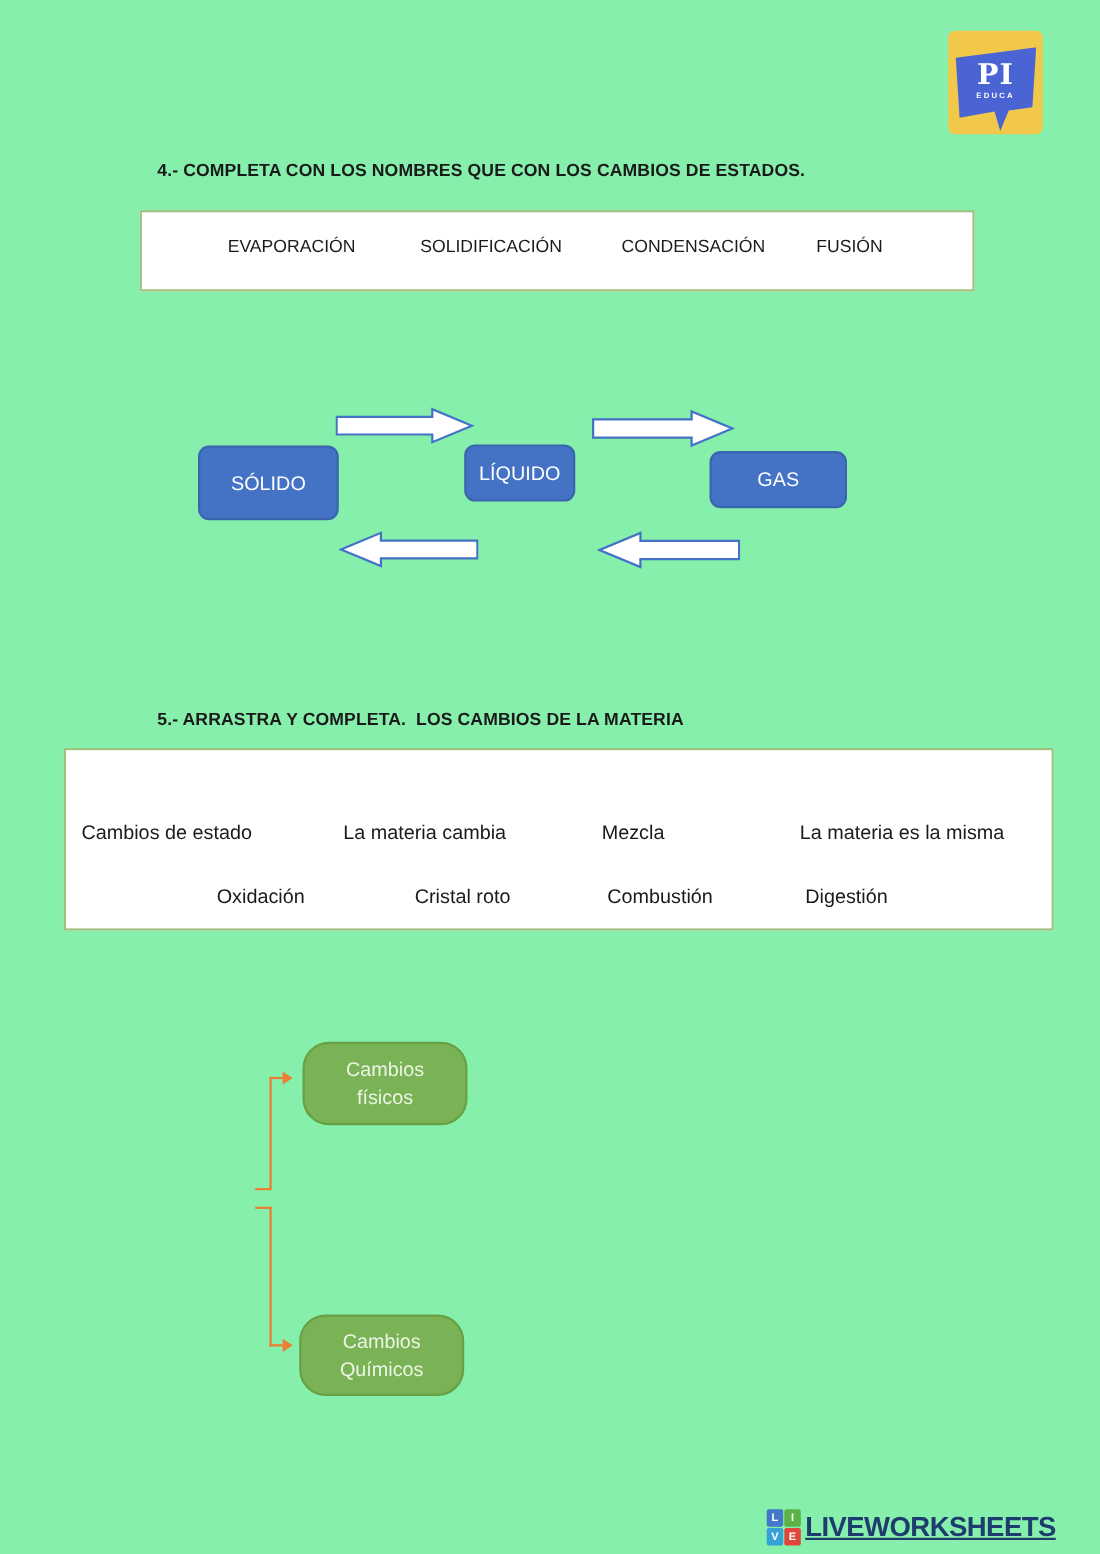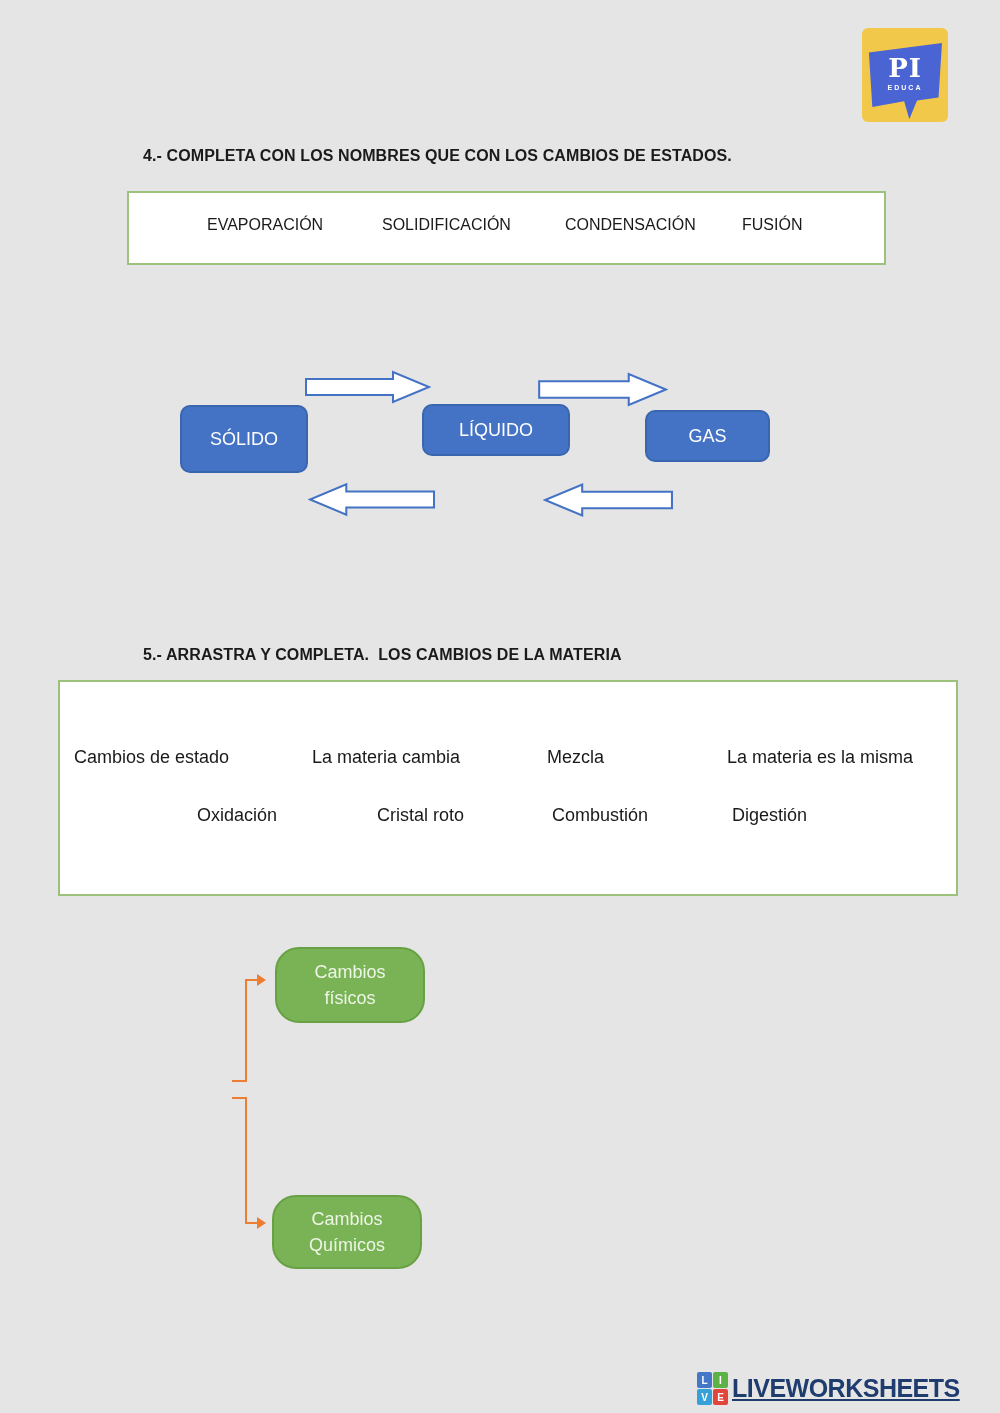--- a/index.html
+++ b/index.html
@@ -1,38 +1,38 @@
 <!DOCTYPE html>
 <html><head>
 <meta charset="utf-8">
 <style>
   * { margin:0; padding:0; box-sizing:border-box; }
   body { font-family:"Liberation Sans", sans-serif; background:#ffffff; }
-  .page { position:relative; width:1000px; height:1413px; background:#e5e5e5; overflow:hidden; }
+  .page { position:relative; width:1000px; height:1413px; background:#86efac; overflow:hidden; }
 
   
   .pi-logo { position:absolute; left:862px; top:28px; width:86px; height:94px;
              background:#f2c84b; border-radius:6px; }
   .pi-bubble { position:absolute; left:0; top:0; width:100%; height:100%;
                background:#4a64d4;
                clip-path:polygon(8% 26%, 93% 16%, 89% 74%, 64% 77%, 55% 97%, 49% 78%, 12% 84%); }
   .pi-text { position:absolute; left:0; top:27%; width:100%; text-align:center;
              color:#fff; font-family:"DejaVu Serif", serif; font-weight:bold;
              font-size:26px; letter-spacing:1px; }
   .pi-sub { position:absolute; left:0; top:60%; width:100%; text-align:center;
             color:#fff; font-size:7px; font-weight:bold; letter-spacing:2px; }
 
   .heading { position:absolute; color:#1a1a1a; font-weight:bold; font-size:16px;
              white-space:pre-wrap; letter-spacing:0.1px; }
   #h4 { left:143px; top:147px;text-align:right; }
   #h5 { left:143px; top:646px; }
 
   .wordbox { position:absolute; border:2px solid #9cc27e; background:#fff; }
   #box4 { left:127px; top:191px; width:759px; height:74px; }
-  #box5 { left:58px;  top:680px; width:900px; height:216px; }
+  #box5 { left:58px;  top:680px; width:900px; height:166px; }
 
   .bankword { position:absolute; color:#1a1a1a; white-space:nowrap; cursor:grab; }
   #box4 .bankword { font-size:16px; top:23px; }
   #box5 .bankword { font-size:18px; }
 
   .stateblue { position:absolute; background:#4472c4; border:2px solid #3citizens; border:2px solid #3a66b0;
                border-radius:10px; color:#fdfdff; font-size:18px;
                display:flex; align-items:center; justify-content:center; }
   .arrow-svg { position:absolute; }
 
@@ -75,21 +75,21 @@
   </div>
 
   <svg class="arrow-svg" style="left:305px; top:370px;" width="126" height="34" viewBox="0 0 126 34">
     <polygon points="1,9 88,9 88,2 124,17 88,32 88,25 1,25" fill="#ffffff" stroke="#4472c4" stroke-width="2"></polygon>
   </svg>
   <svg class="arrow-svg" style="left:538px; top:372px;" width="130" height="35" viewBox="0 0 126 34">
     <polygon points="1,9 88,9 88,2 124,17 88,32 88,25 1,25" fill="#ffffff" stroke="#4472c4" stroke-width="2"></polygon>
   </svg>
 
   <div class="stateblue" style="left:180px; top:405px; width:128px; height:68px;">SÓLIDO</div>
-  <div class="stateblue" style="left:422px; top:404px; width:148px; height:52px;">LÍQUIDO</div>
+  <div class="stateblue" style="left:422px; top:404px; width:101px; height:52px;">LÍQUIDO</div>
   <div class="stateblue" style="left:645px; top:410px; width:125px; height:52px;">GAS</div>
 
   <svg class="arrow-svg" style="left:308px; top:481px;" width="127" height="37" viewBox="0 0 126 34">
     <polygon points="125,9 38,9 38,2 2,17 38,32 38,25 125,25" fill="#ffffff" stroke="#4472c4" stroke-width="2"></polygon>
   </svg>
   <svg class="arrow-svg" style="left:543px; top:482px;" width="130" height="36" viewBox="0 0 126 34">
     <polygon points="125,9 38,9 38,2 2,17 38,32 38,25 125,25" fill="#ffffff" stroke="#4472c4" stroke-width="2"></polygon>
   </svg>
 
   <div class="heading" id="h5">5.- ARRASTRA Y COMPLETA.  LOS CAMBIOS DE LA MATERIA</div>

